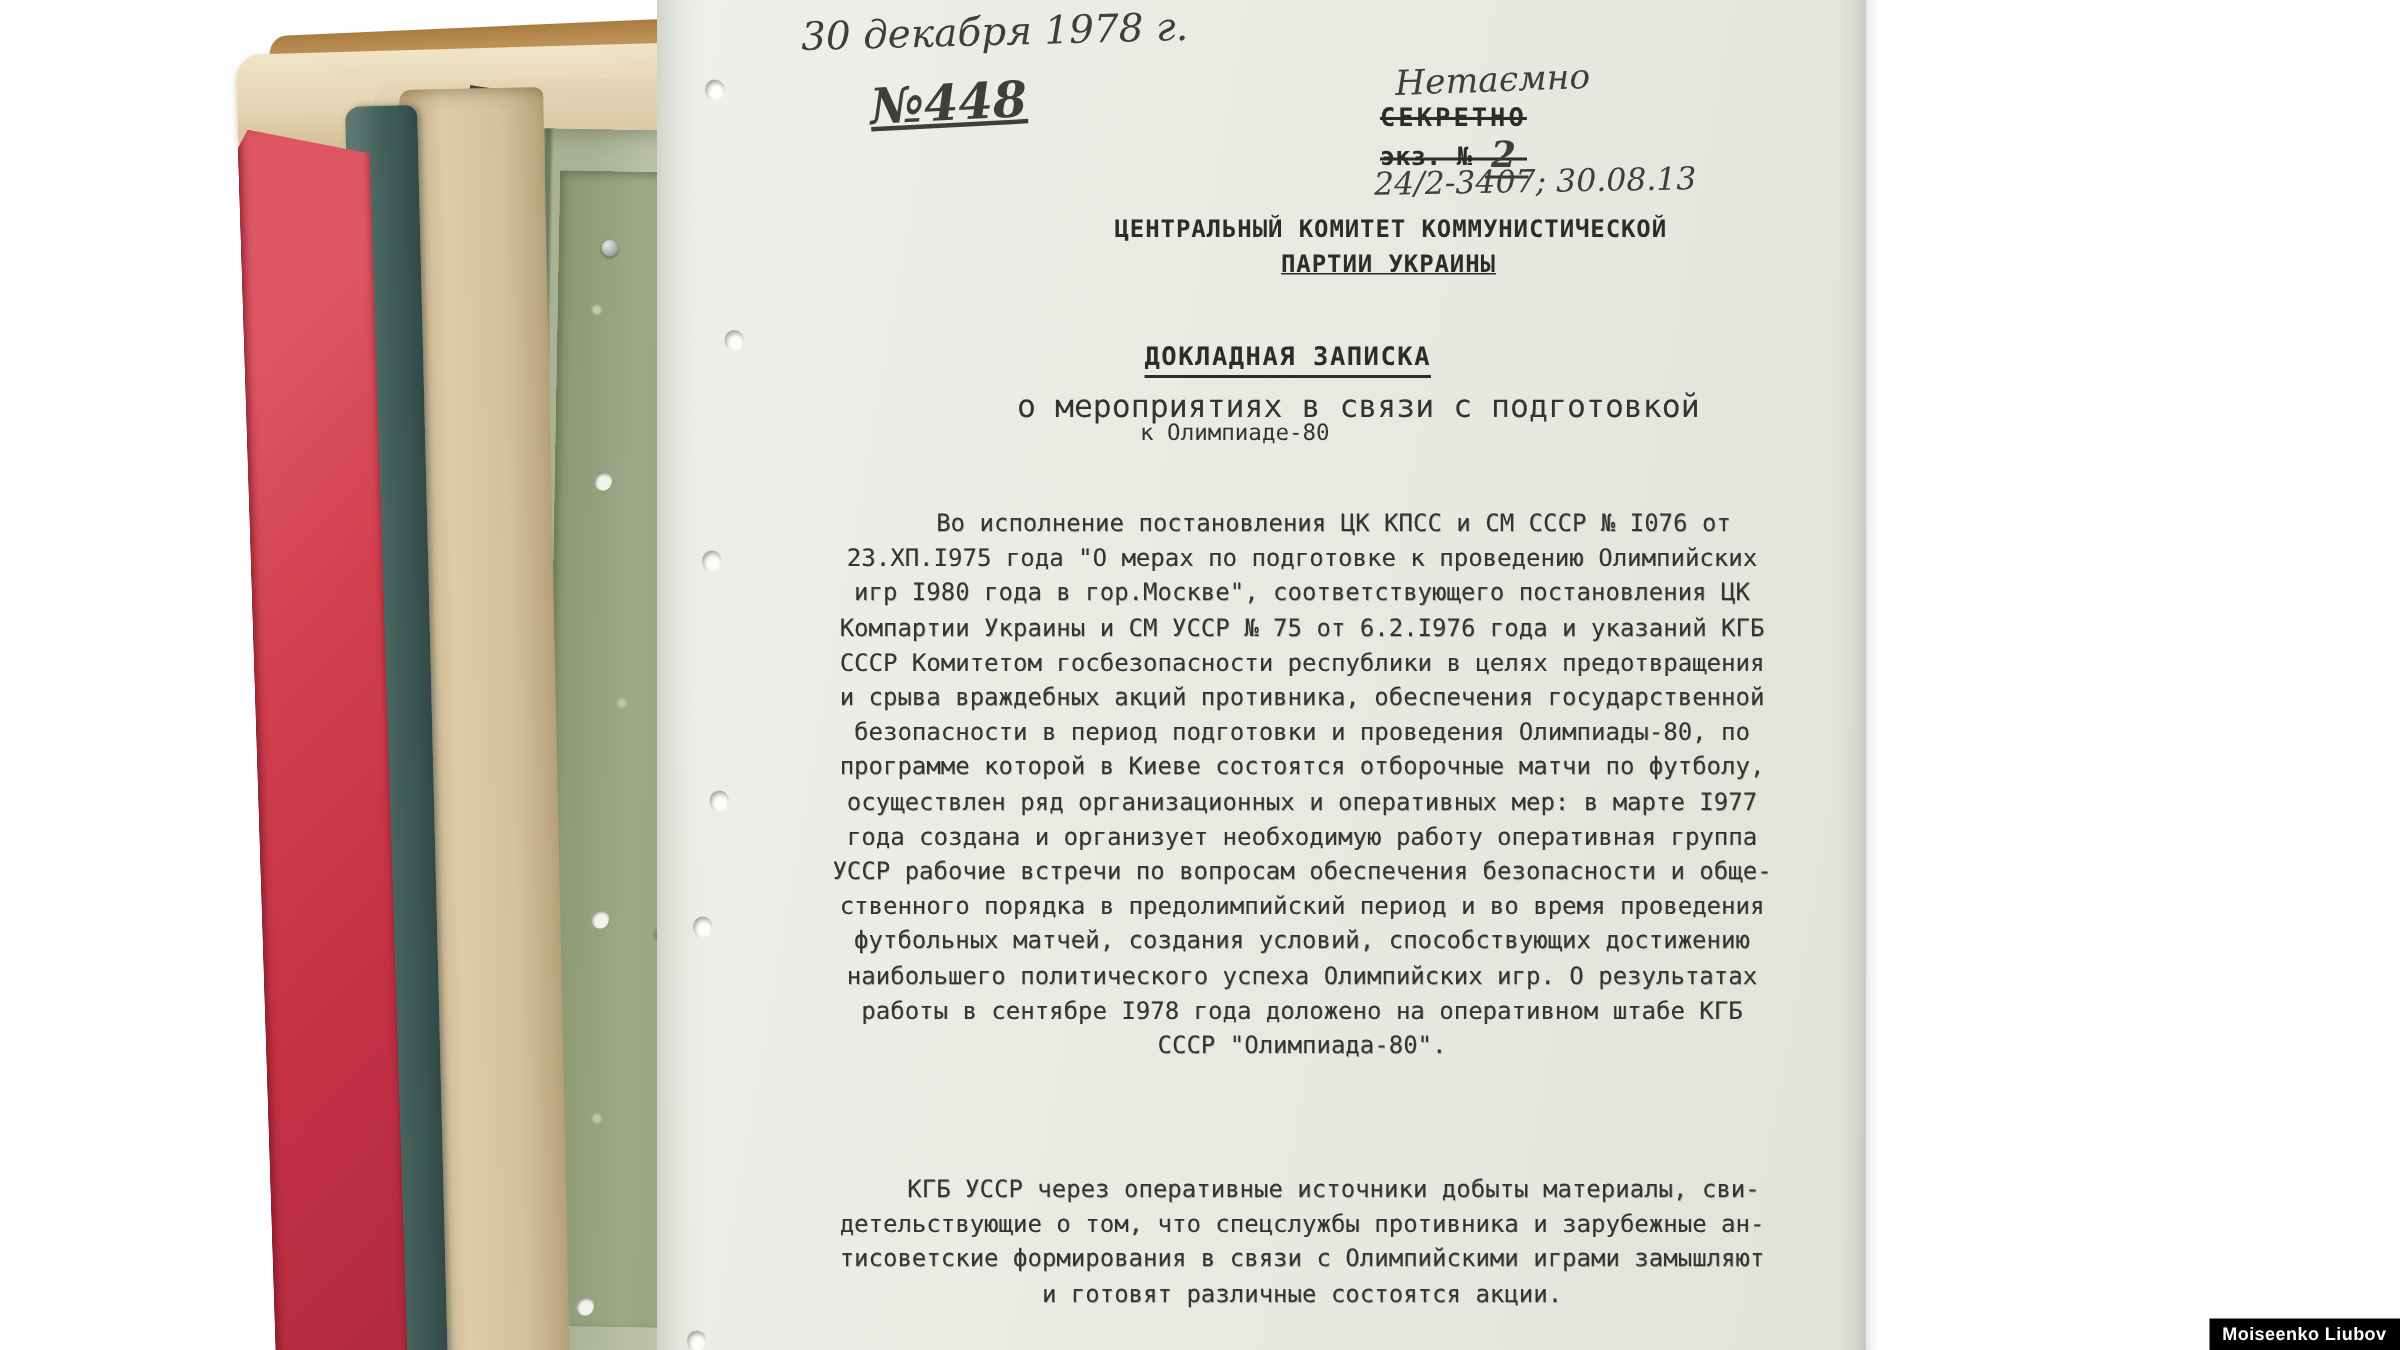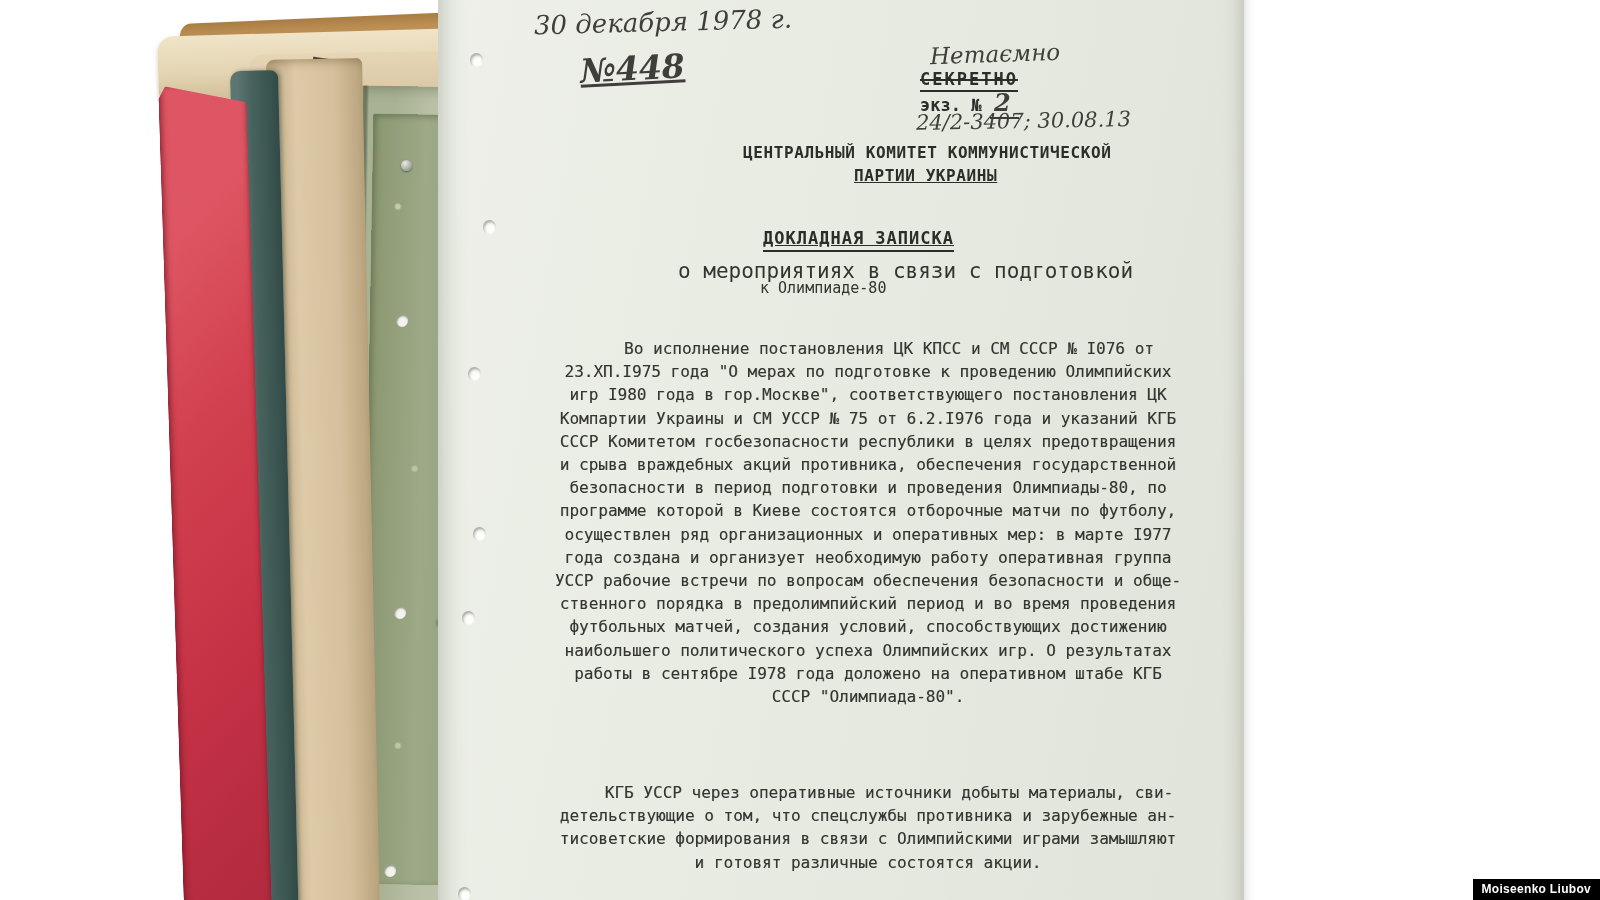--- a/index.html
+++ b/index.html
@@ -50,23 +50,23 @@
     background:linear-gradient(100deg,#eef0e9 0%,#e8ebe2 45%,#dfe3d8 100%);
     box-shadow:inset 16px 0 26px -14px rgba(100,110,88,.38),inset -12px 0 18px -10px rgba(95,100,82,.32),
       6px 0 10px -6px rgba(120,125,110,.35);
     color:#33332f;}
   .hole{position:absolute;width:13px;height:14px;border-radius:50%;background:#fdfdfb;
     box-shadow:inset 1px 2px 3px rgba(85,92,72,.55);}
 
   .hw{position:absolute;font-family:"DejaVu Serif",serif;font-style:italic;color:#3f3e3a;white-space:nowrap;}
   .typed{position:absolute;white-space:nowrap;}
   .t-bold{font-weight:bold;color:#2c2c28;}
-  .strike{text-decoration:line-through;text-decoration-thickness:2px;border-bottom:2px solid #2c2c28;padding-bottom:1px;}
+  .strike{text-decoration:line-through;text-decoration-thickness:2px;border-bottom:2px solid #2c2c28;padding-bottom:16px;}
   .underline{text-decoration:underline;}
-  .title-underline{border-bottom:2px solid #2c2c28;padding-bottom:2px;text-decoration:underline;}
+  .title-underline{border-bottom:2px solid #2c2c28;padding-bottom:2px;}
   .num2{font-family:"DejaVu Serif",serif;font-style:italic;font-weight:bold;font-size:24px;color:#3f3e3a;
     border-bottom:2px solid #3a3a36;padding:0 8px 0 4px;}
 
   .para{position:absolute;width:630px;font-size:16px;line-height:23.2px;color:#343430;
     text-shadow:0.4px 0.4px 0.3px rgba(50,50,45,.35);}
   .para .tline{white-space:nowrap;text-align:center;}
   .para .tline:first-child{text-indent:42px;}
 
   
   .credit{position:absolute;right:0;bottom:0;background:#000;color:#fff;z-index:20;

